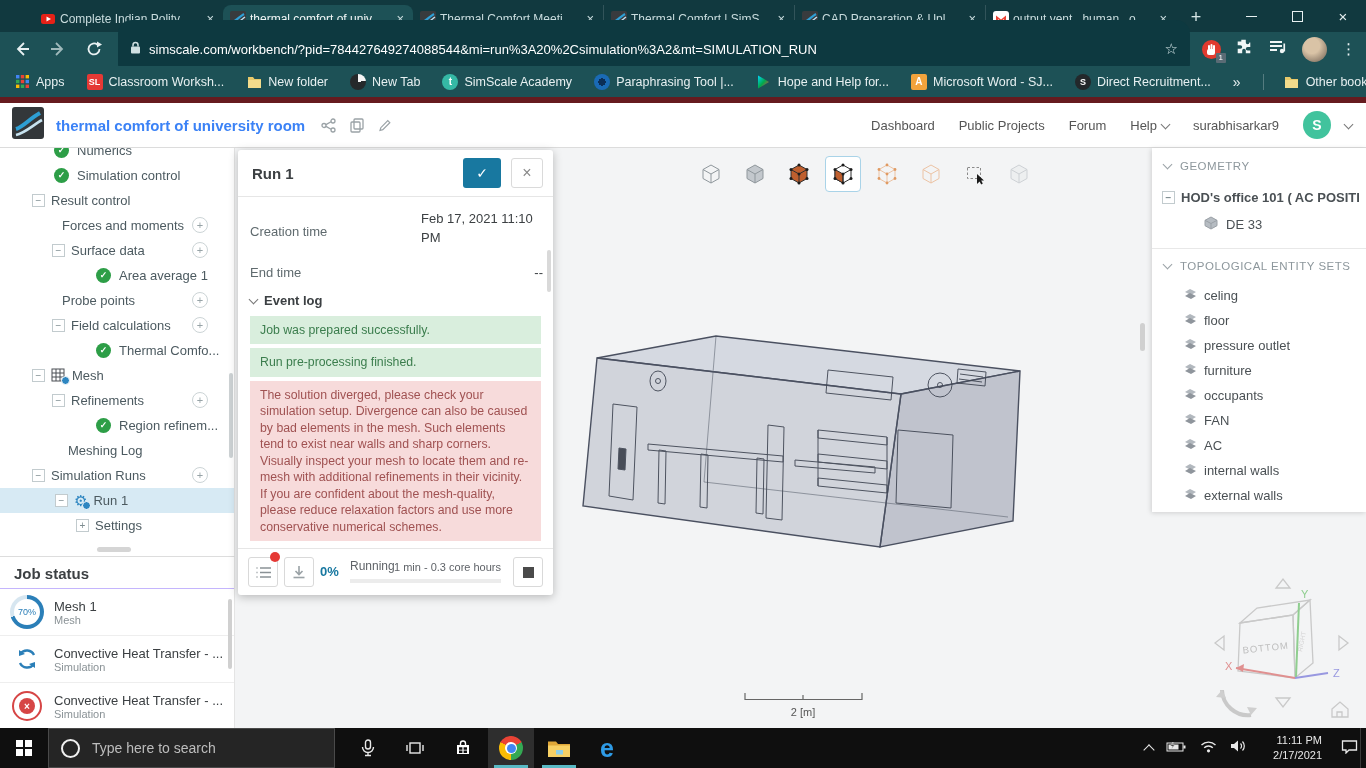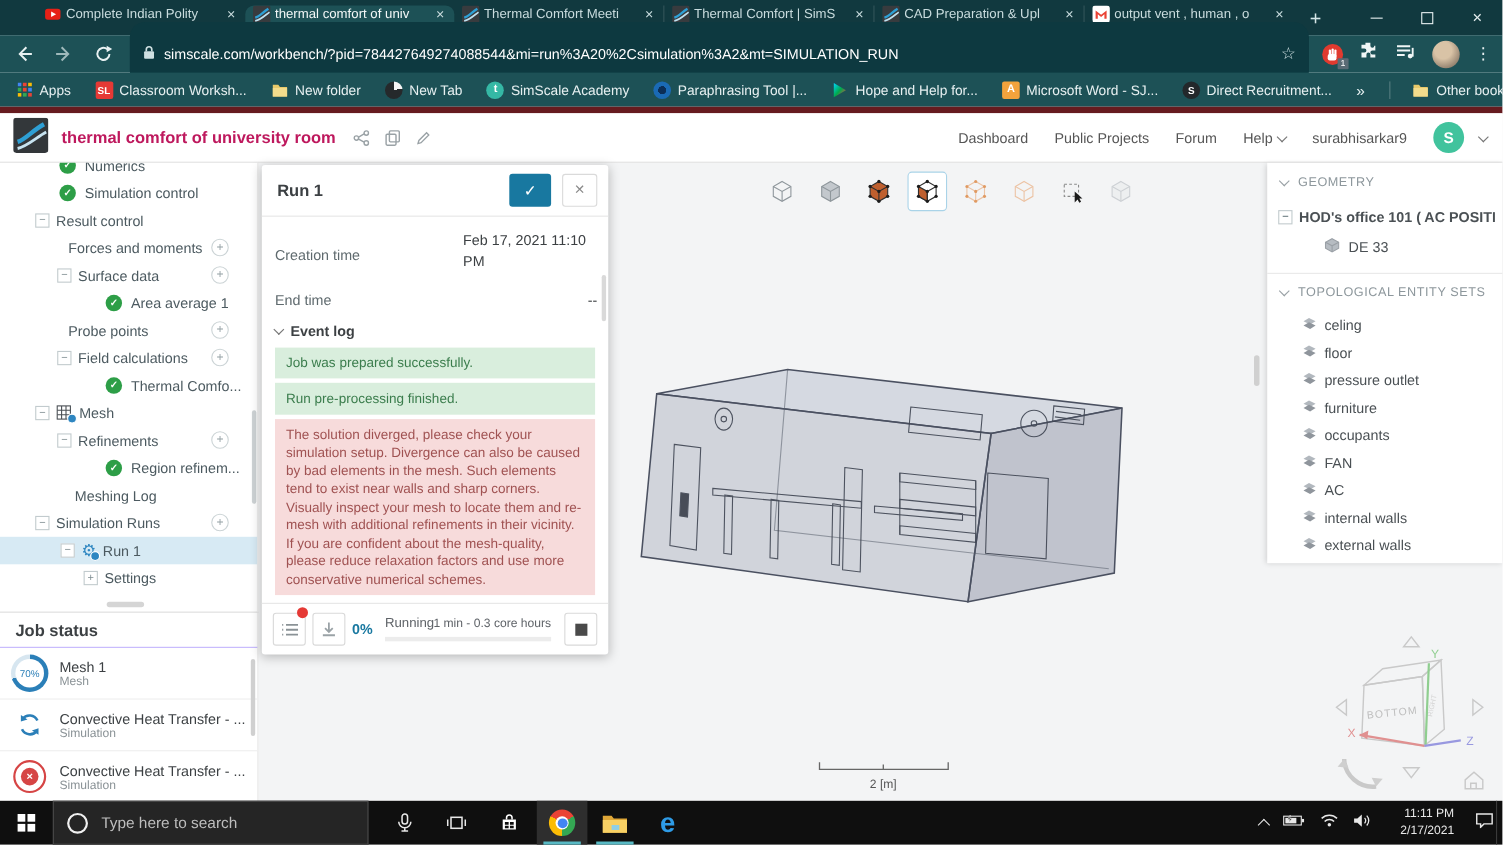--- a/index.html
+++ b/index.html
@@ -1,20 +1,20 @@
 <!DOCTYPE html>
 <html><head>
 <meta charset="utf-8">
 <style>
   html,body{margin:0;padding:0}
   body{width:1366px;height:768px;position:relative;overflow:hidden;background:#fff;
        font-family:"Liberation Sans",sans-serif;-webkit-font-smoothing:antialiased}
   
   #tabstrip{position:absolute;left:0;top:0;width:1366px;height:32px;background:#11393f;display:flex;align-items:flex-end}
-  .tab{width:176px;height:27px;display:flex;padding:0 7px;color:#c9dcde;font-size:12px;flex:none;cursor:pointer}
+  .tab{width:176px;height:27px;display:flex;align-items:center;padding:0 7px;color:#c9dcde;font-size:12px;flex:none;cursor:pointer}
   .tab.active{background:#1d5156;border-radius:8px 8px 0 0;color:#f2f7f7}
   .tab:not(.active)+.tab:not(.active){border-left:1px solid rgba(255,255,255,.14)}
   .tab .ttl{flex:1;white-space:nowrap;overflow:hidden;margin:0 4px}
   .tab .tx{font-size:13px;color:#c9dcde;padding:0 2px}
   .favicon{width:16px;height:16px;flex:none;display:flex;align-items:center;justify-content:center}
   .newtab-btn{width:28px;height:28px;color:#d6e6e7;font-size:18px;text-align:center;line-height:26px;margin-left:6px;cursor:pointer}
   .wctrl{width:46px;height:32px;display:flex;align-items:center;justify-content:center;color:#e8f1f2;cursor:pointer}
   .wctrl .minbar{width:11px;height:1px;background:#e8f1f2}
   .wctrl .maxbox{width:9px;height:9px;border:1px solid #e8f1f2}
   .wctrl.close{font-size:15px}
@@ -35,21 +35,21 @@
   .bmi.word{background:#f2a33c;color:#fff;font-size:10px}
   .bmi.dr{background:#23282b;border-radius:50%;color:#fff;font-size:9px}
   .bmi.para{background:radial-gradient(circle,#0b2e57 0 32%,#1a6ab5 33%);border-radius:50%}
   .bmi.ntb{background:conic-gradient(#f5f5f5 0 22%,#25292b 22%);border-radius:50%}
   .bmsep{width:1px;height:16px;background:rgba(255,255,255,.25);margin-right:14px}
   .bm.right{margin-left:auto}
   #stripe{position:absolute;left:0;top:97px;width:1366px;height:6px;background:#661b1f}
   
   #appheader{position:absolute;left:0;top:103px;width:1366px;height:45px;background:#fff;border-bottom:1px solid #dcdcdc;display:flex;align-items:center;box-sizing:border-box}
   #appheader .logo{margin-left:12px}
-  #pagetitle{color:#be185d;font-size:15px;font-weight:bold;margin-left:12px}
+  #pagetitle{color:#3b82f6;font-size:15px;font-weight:bold;margin-left:12px}
   .hdricons{display:flex;gap:14px;margin-left:16px;align-items:center}
   .hdricons svg{display:block}
   .hdrnav{margin-left:auto;display:flex;align-items:center;gap:24px;color:#555;font-size:13px;margin-right:14px}
   .cdown{width:6px;height:6px;border-right:1.5px solid #777;border-bottom:1.5px solid #777;transform:rotate(45deg);display:inline-block;margin-left:5px;margin-bottom:2px}
   .savatar{width:28px;height:28px;border-radius:50%;background:#41c39d;color:#fff;font-size:14px;font-weight:bold;display:flex;align-items:center;justify-content:center}
   
   #viewport{position:absolute;left:235px;top:148px;width:1131px;height:580px;background:#f3f4f5;overflow:hidden}
   #vtoolbar{position:absolute;left:458px;top:8px;display:flex;gap:8px}
   .vbtn{width:34px;height:34px;display:flex;align-items:center;justify-content:center;border:1px solid transparent;border-radius:4px;cursor:pointer}
   .vbtn.active{background:#fff;border-color:#a9d3e8}

